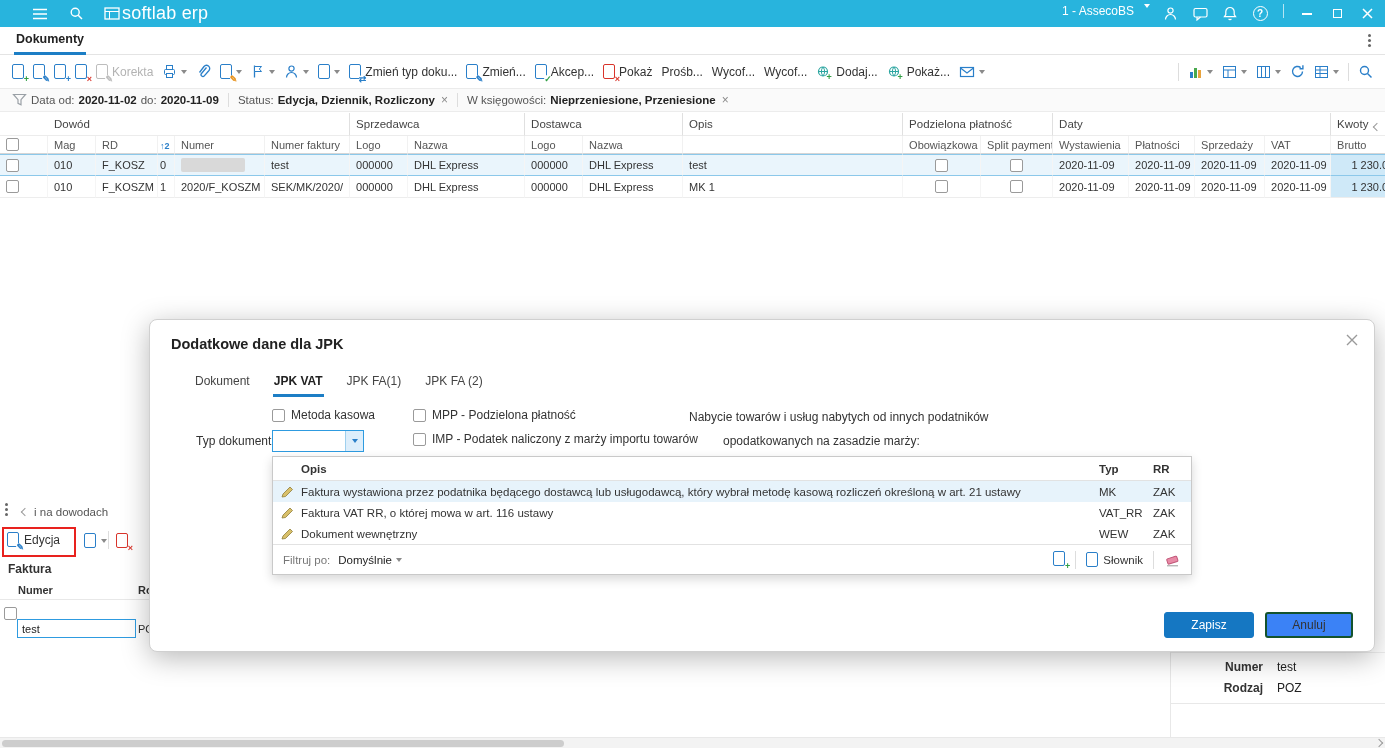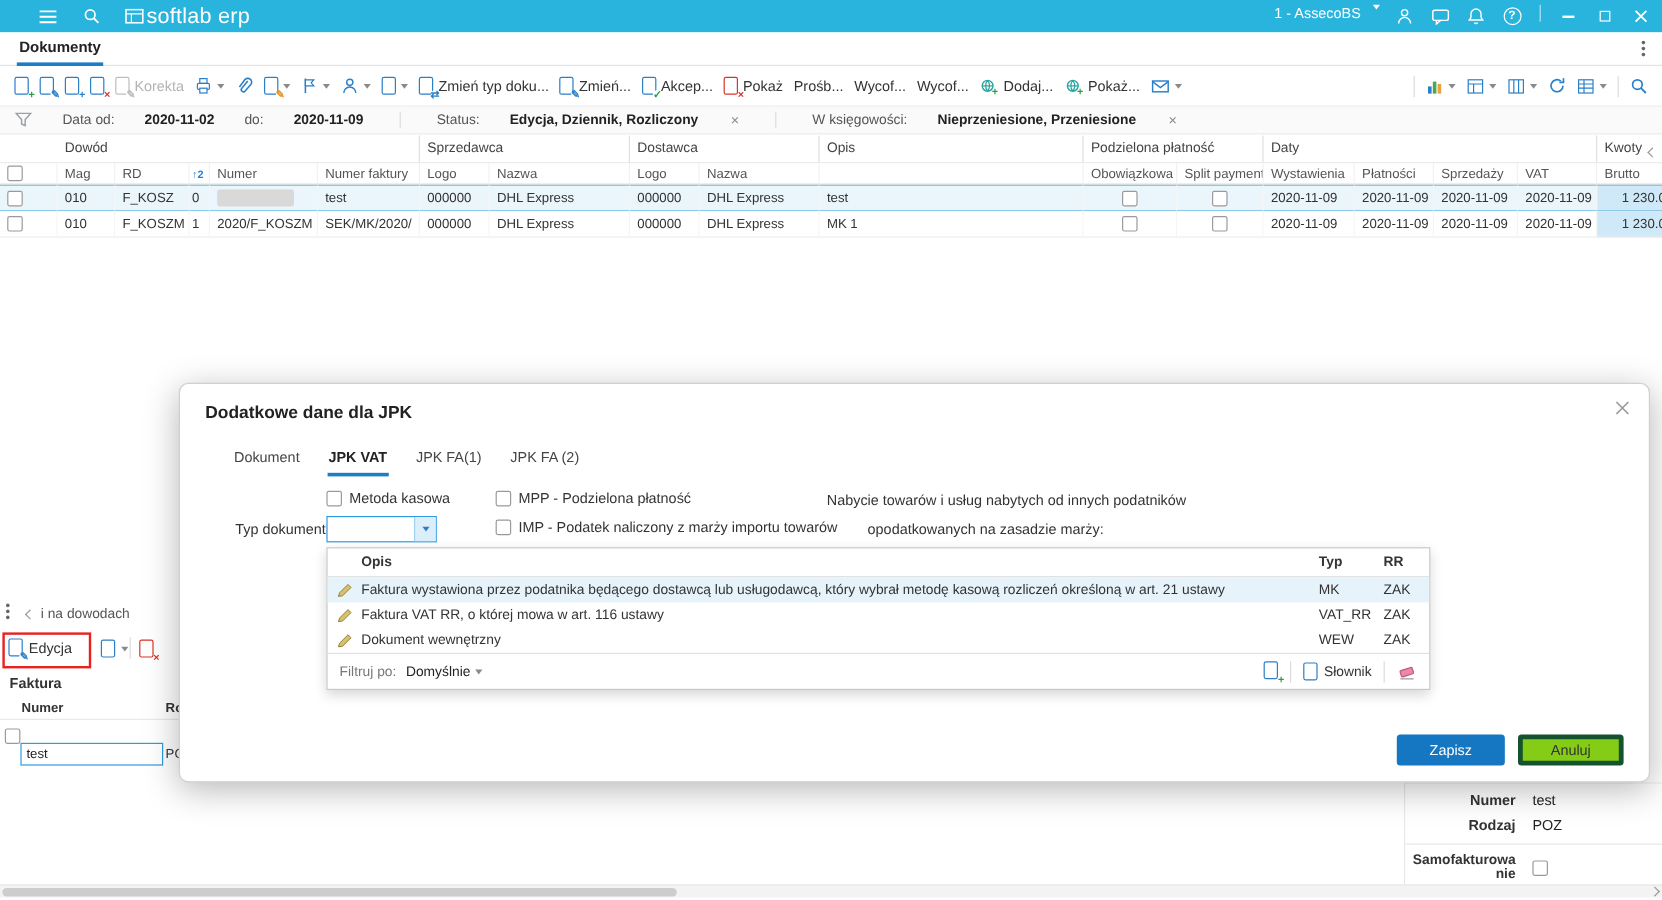--- a/index.html
+++ b/index.html
@@ -35,21 +35,21 @@
 .titem.disabled{color:#b3b3b3}
 .ico-doc{position:relative;display:inline-block;width:12px;height:15px;border:1.4px solid #2a7fc9;border-radius:2px;background:#fff;flex:none}
 .ico-doc.gray{border-color:#bdbdbd}
 .ico-doc.red{border-color:#d9342b}
 .bdg{position:absolute;right:-6px;bottom:-6px;font-size:9px;font-weight:bold;line-height:9px;background:#fff;border-radius:50%}
 .bdg.g{color:#2f9e44}.bdg.r{color:#d9342b}.bdg.bl{color:#2a7fc9}.bdg.o{color:#e8931e}.bdg.gy{color:#bdbdbd}
 .vsep{width:1px;height:18px;background:#ddd;flex:none}
 .push{margin-left:auto}
 
 
-.filterbar{display:flex;align-items:center;height:23px;padding:0 12px;gap:25px;border-bottom:1px solid #ececec;font-size:11.5px;color:#555;background:#fafafa}
+.filterbar{display:flex;align-items:center;height:23px;padding:0 12px;gap:4px;border-bottom:1px solid #ececec;font-size:11.5px;color:#555;background:#fafafa}
 .fval{font-weight:bold;color:#222}
 .fx{color:#8a8a8a;font-size:12px;cursor:pointer;margin-left:2px;line-height:1}
 .fx::after{content:"×"}
 .fsep{width:1px;height:14px;background:#ddd;margin:0 5px}
 
 
 .gridwrap{position:absolute;left:0;top:113px;width:1395px}
 table.grid{border-collapse:separate;border-spacing:0;table-layout:fixed;width:1395px}
 .grid th,.grid td{overflow:hidden;white-space:nowrap;text-align:left;font-weight:normal;padding:0 6px;font-size:11px;color:#333;vertical-align:middle}
 .grid tr.grp th{height:23px;font-size:11.5px;color:#444;border-bottom:1px solid #ececec}
@@ -112,21 +112,21 @@
 .dd-ic{width:28px;display:flex;justify-content:center;flex:none}
 .dd-opis{flex:1;overflow:hidden;white-space:nowrap}
 .dd-typ{width:54px;flex:none}
 .dd-rr{width:38px;flex:none}
 .ddfoot{display:flex;height:30px;border-top:1px solid #e2e2e2;align-items:center;padding:0 10px;font-size:11.5px;gap:8px}
 .ddfoot .lbl{color:#777}
 .ddfoot .val{color:#222;display:inline-flex;align-items:center;gap:4px;cursor:pointer}
 .ddfoot .right{margin-left:auto;display:flex;align-items:center;gap:10px}
 .btn{position:absolute;height:26px;border-radius:3px;font-size:12px;display:flex;align-items:center;justify-content:center;cursor:pointer;font-family:"Liberation Sans",sans-serif}
 .btn-primary{left:1014px;top:292px;width:90px;background:#1577c2;border:1px solid #1577c2;color:#fff}
-.btn-sec{left:1115px;top:292px;width:88px;background:#84cc16;border:4px solid #14532d;color:#333}
+.btn-sec{left:1115px;top:292px;width:88px;background:#3b82f6;border:2px solid #14532d;color:#333}
 </style>
 </head>
 <body>
 
 <div class="topbar">
   <div class="tb-left">
     <span class="tbbtn">
       <svg width="16" height="12">
           <path d="M1 1.5h14M1 6h14M1 10.5h14" stroke="#fff" stroke-width="1.6"></path>
         </svg>
@@ -515,24 +515,20 @@
 <div class="rightpanel">
   <div class="rp-row">
     <span class="rp-label">Numer</span>
     <span class="rp-val">test</span>
   </div>
   <div class="rp-row">
     <span class="rp-label">Rodzaj</span>
     <span class="rp-val">POZ</span>
   </div>
   <div class="rp-div"></div>
-  <div class="rp-row">
-    <span class="rp-wraplabel">Samofakturowanie</span>
-    <span class="rp-val"><span class="cb"></span></span>
-  </div>
 </div>
 
 <div class="hscroll">
   <div class="hthumb"></div>
   <span class="chevr hs-right"></span>
 </div>
 
 <div class="modal">
   <div class="m-title">Dodatkowe dane dla JPK</div>
   <div class="m-close">

